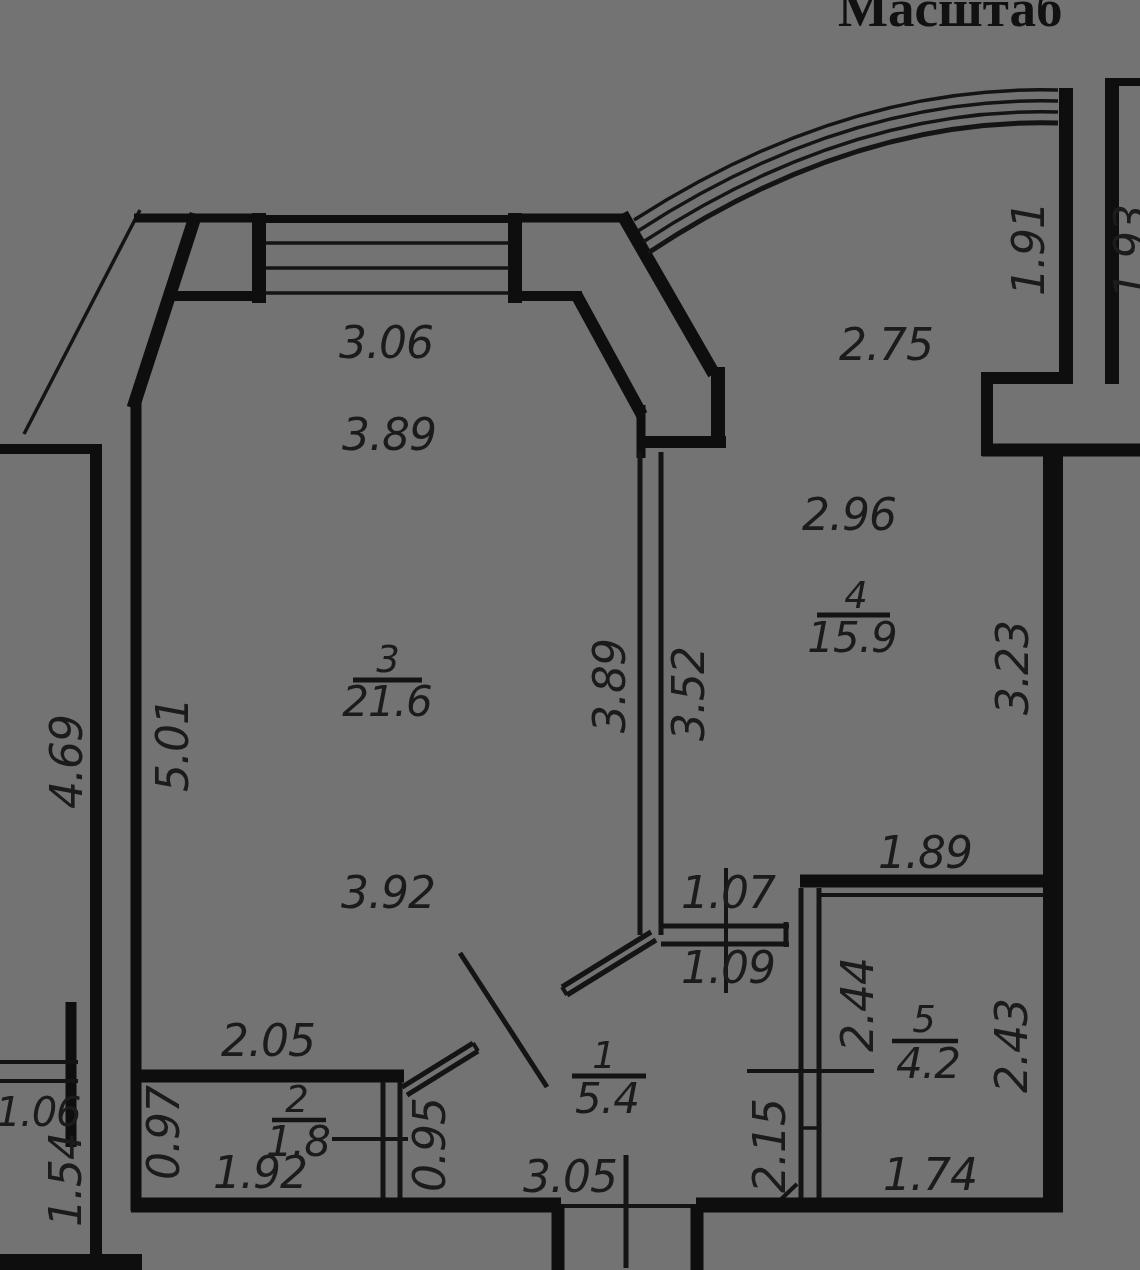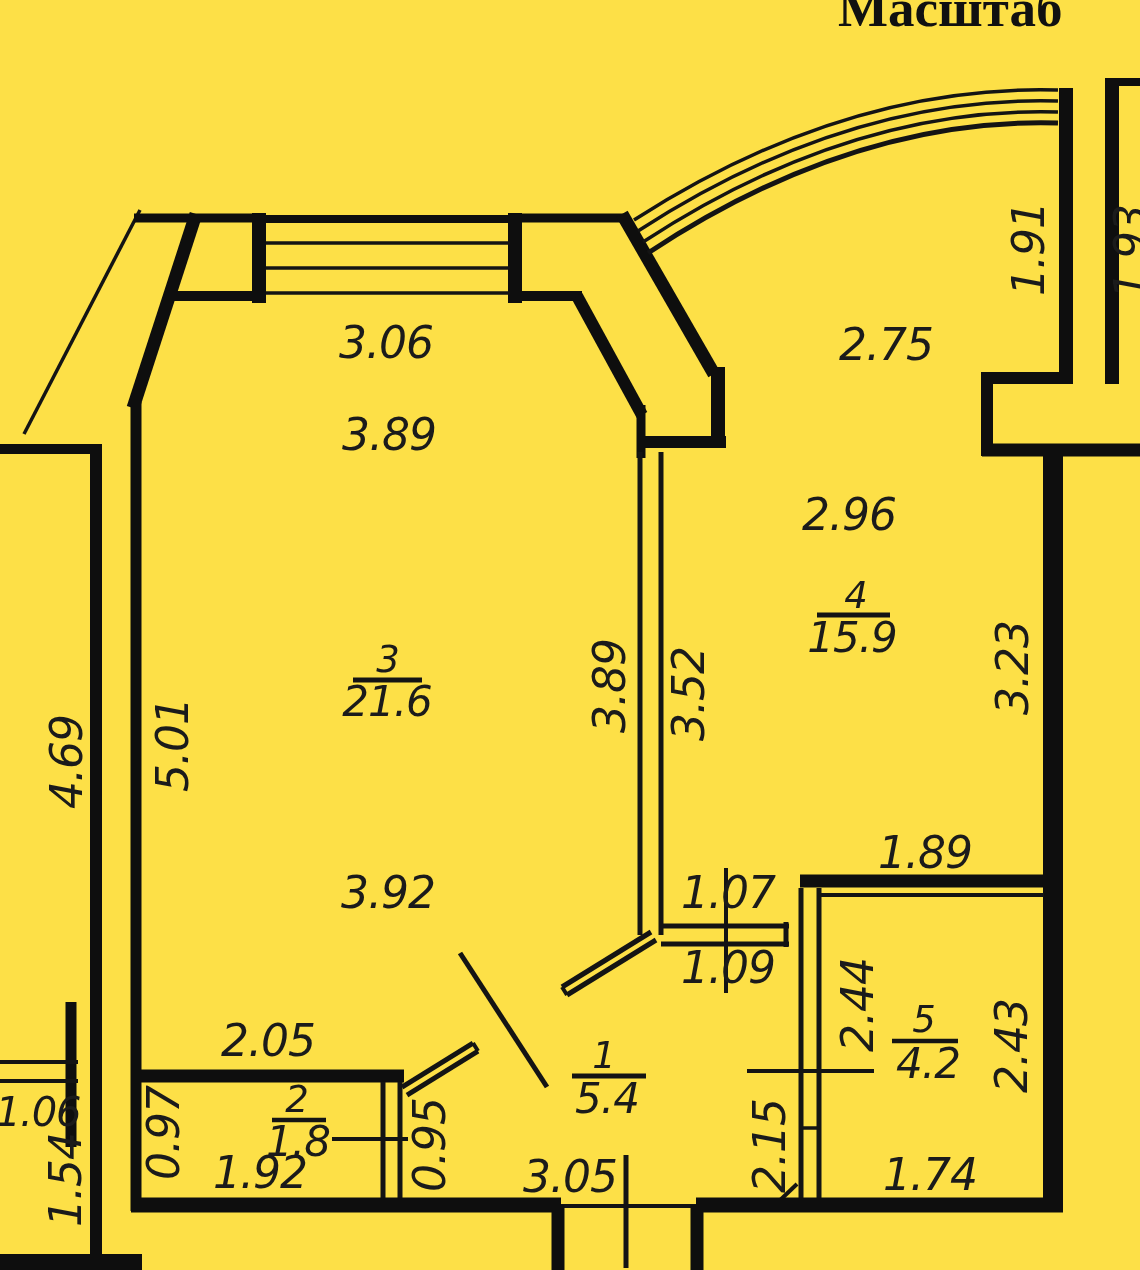--- a/index.html
+++ b/index.html
@@ -1,16 +1,16 @@
 <!DOCTYPE html>
 <html><head>
 <meta charset="utf-8">
 <style>
   html,body{margin:0;padding:0;background:#ffffff;}
-  .plan-wrap{position:relative;width:1140px;height:1270px;background:#fde047;overflow:hidden;}
+  .plan-wrap{position:relative;width:1140px;height:1270px;background:#737373;overflow:hidden;}
   svg{position:absolute;left:0;top:0;}
   .wall{stroke:#0e0e0e;fill:none;}
   .thin{stroke:#141414;fill:none;}
   .dim-label{font-family:"DejaVu Sans",sans-serif;font-style:italic;font-size:44px;fill:#1b1b1b;letter-spacing:-1px;}
   .dim-small{font-size:40px;}
   .room-num{font-family:"DejaVu Sans",sans-serif;font-style:italic;font-size:37px;fill:#1b1b1b;}
   .room-area{font-family:"DejaVu Sans",sans-serif;font-style:italic;font-size:42px;fill:#1b1b1b;letter-spacing:-1px;}
   .title-text{font-family:"Liberation Serif","DejaVu Serif",serif;font-weight:700;font-size:53px;fill:#111111;}
 </style>
 </head>

